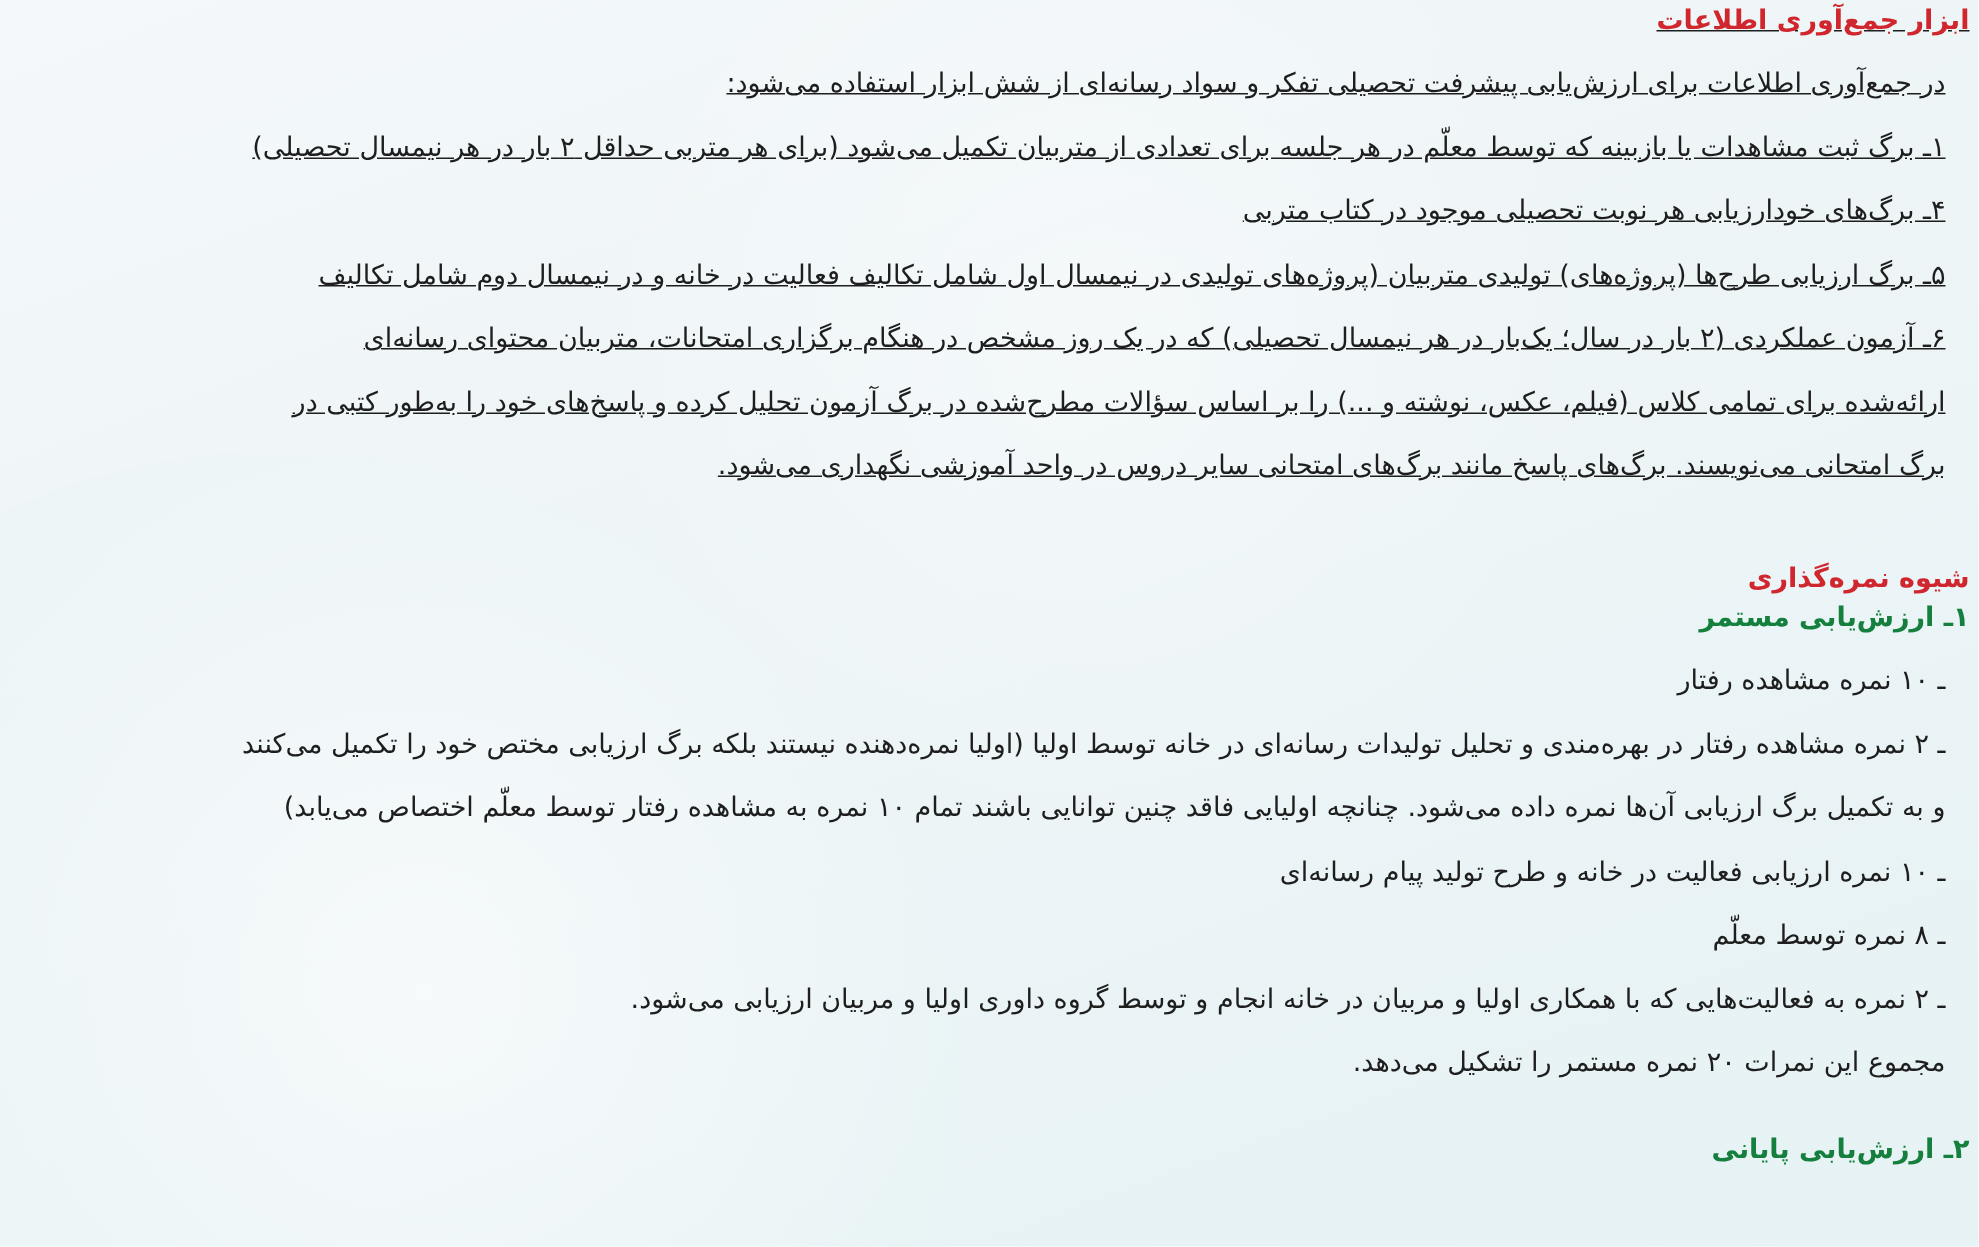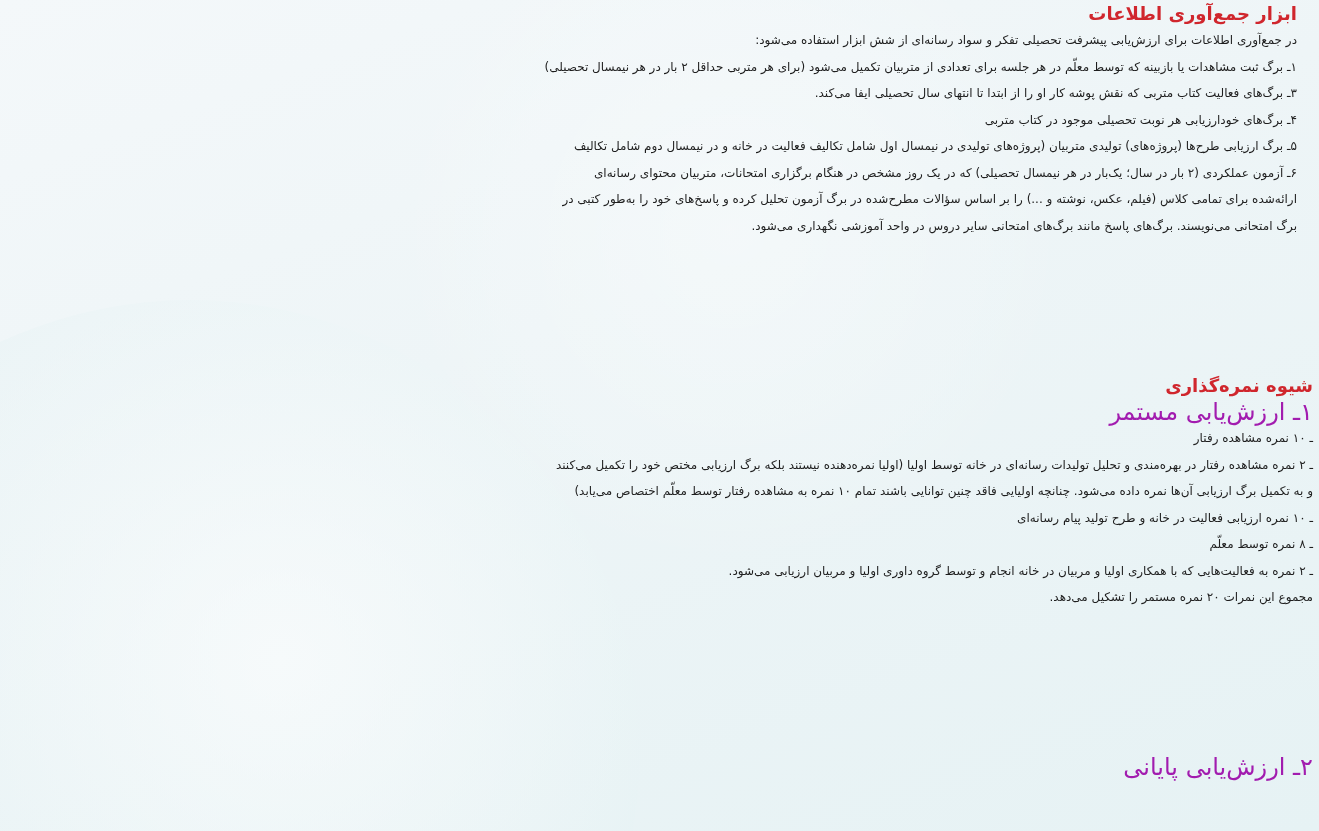--- a/index.html
+++ b/index.html
@@ -43,49 +43,48 @@
       box-sizing: border-box;
     }
     .heading {
       color: #d0262d;
       font-weight: bold;
       font-size: 18px;
       line-height: 26px;
       margin: 0;
     }
     .line {
-      font-size: 12px;
+      font-size: 18px;
       line-height: 26.5px;
-      margin: 0;
+      margin: 16px;
       white-space: nowrap;
     }
     .sub-heading {
-      font-size: 24px;
-      font-weight: normal;
+      font-size: 18px;
+      font-weight: bold;
       line-height: 26px;
       margin: 0;
-      color: #a21caf;
+      color: #15803d;
     }
-    #sec1 { position: absolute; top: 1px; right: 22px; left: 4px; }
+    #sec1 { position: absolute; top: 1px; right: 6px; left: 4px; text-decoration: underline; }
     #sec2 { position: absolute; top: 373px; right: 6px; left: 4px; }
     #sec3 { position: absolute; top: 754px; right: 6px; left: 4px; }
   </style>
 </head>
 <body>
 
 <div class="bg-shape one"></div>
 <div class="bg-shape two"></div>
 
 <div class="page">
 
   <section id="sec1">
     <h2 class="heading">ابزار جمع‌آوری اطلاعات</h2>
     <p class="line">در جمع‌آوری اطلاعات برای ارزش‌یابی پیشرفت تحصیلی تفکر و سواد رسانه‌ای از شش ابزار استفاده می‌شود:</p>
     <p class="line">۱ـ برگ ثبت مشاهدات یا بازبینه که توسط معلّم در هر جلسه برای تعدادی از متربیان تکمیل می‌شود (برای هر متربی حداقل ۲ بار در هر نیمسال تحصیلی)</p>
-    <p class="line">۳ـ برگ‌های فعالیت کتاب متربی که نقش پوشه کار او را از ابتدا تا انتهای سال تحصیلی ایفا می‌کند.</p>
     <p class="line">۴ـ برگ‌های خودارزیابی هر نوبت تحصیلی موجود در کتاب متربی</p>
     <p class="line">۵ـ برگ ارزیابی طرح‌ها (پروژه‌های) تولیدی متربیان (پروژه‌های تولیدی در نیمسال اول شامل تکالیف فعالیت در خانه و در نیمسال دوم شامل تکالیف</p>
     <p class="line">۶ـ آزمون عملکردی (۲ بار در سال؛ یک‌بار در هر نیمسال تحصیلی) که در یک روز مشخص در هنگام برگزاری امتحانات، متربیان محتوای رسانه‌ای</p>
     <p class="line">ارائه‌شده برای تمامی کلاس (فیلم، عکس، نوشته و ...) را بر اساس سؤالات مطرح‌شده در برگ آزمون تحلیل کرده و پاسخ‌های خود را به‌طور کتبی در</p>
     <p class="line">برگ امتحانی می‌نویسند. برگ‌های پاسخ مانند برگ‌های امتحانی سایر دروس در واحد آموزشی نگهداری می‌شود.</p>
   </section>
 
   <section id="sec2">
     <h2 class="heading">شیوه نمره‌گذاری</h2>
     <h3 class="sub-heading">۱ـ ارزش‌یابی مستمر</h3>

